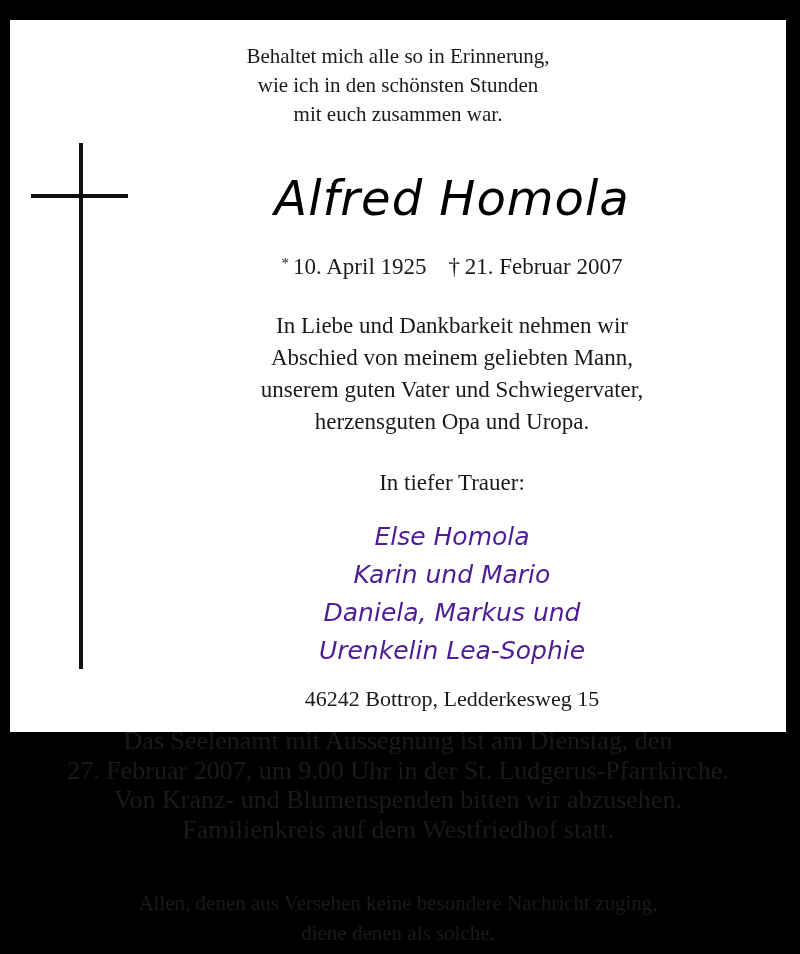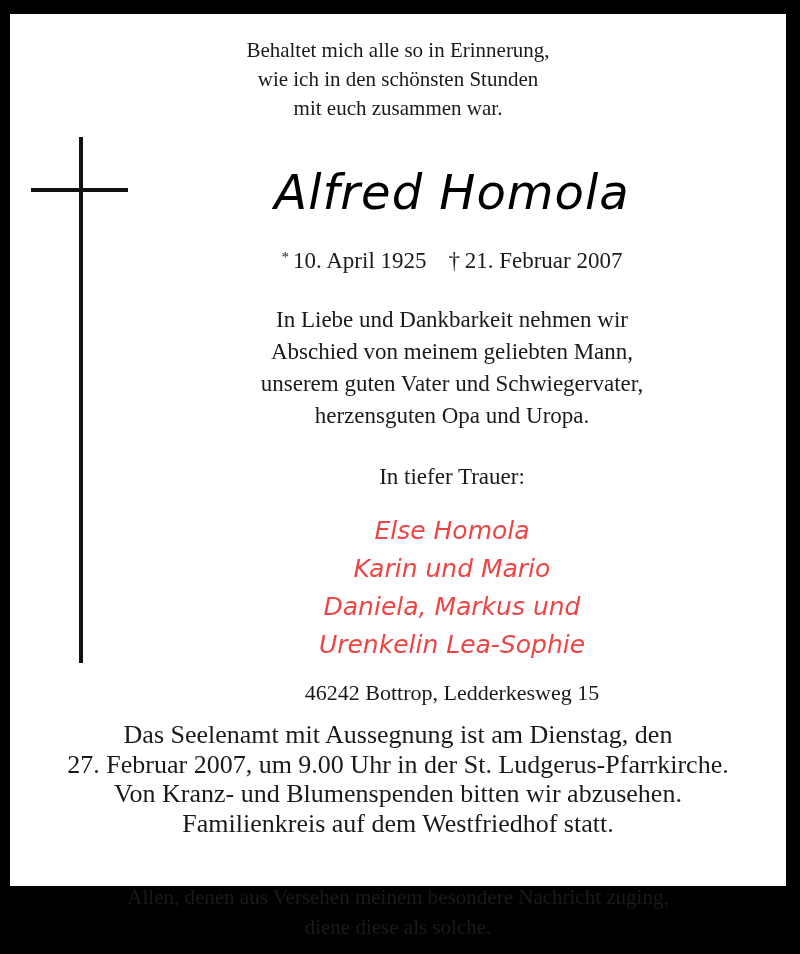--- a/index.html
+++ b/index.html
@@ -3,22 +3,22 @@
   <meta charset="utf-8">
   <style>
     html, body { margin: 0; padding: 0; }
     body {
       width: 800px; height: 954px; background: #000;
       position: relative; overflow: hidden;
       font-family: "Liberation Serif", "DejaVu Serif", serif;
       color: #1a1a1a;
     }
     .card {
-      position: absolute; left: 10px; top: 14px;
-      width: 776px; height: 872px; background: #fff;
+      position: absolute; left: 10px; top: 20px;
+      width: 776px; height: 712px; background: #fff;
     }
     .cross-v {
       position: absolute; left: 69px; top: 123px;
       width: 4px; height: 526px; background: #111;
     }
     .cross-h {
       position: absolute; left: 21px; top: 174px;
       width: 97px; height: 4px; background: #111;
     }
     .block { position: absolute; left: 0; width: 776px; text-align: center; }
@@ -30,21 +30,21 @@
       font-size: 48px; line-height: 56px; letter-spacing: 1px; color: #000000;
     }
     .dates { top: 228px; left: 122px; width: 640px; font-size: 23px; line-height: 30px; }
     .dates .birth-mark { font-size: 15px; vertical-align: 6px; margin-right: 4px; }
     .dates .gap { display: inline-block; width: 22px; }
     .intro { top: 290px; left: 122px; width: 640px; font-size: 23px; line-height: 32px; }
     .mourning { top: 448px; left: 122px; width: 640px; font-size: 23px; line-height: 30px; }
     .family {
       top: 498px; left: 122px; width: 640px;
       font-family: "DejaVu Sans", sans-serif; font-style: italic;
-      font-size: 25px; line-height: 38px; color: #ef4444;
+      font-size: 25px; line-height: 38px; color: #4c1d95;
     }
     .address { top: 664px; left: 122px; width: 640px; font-size: 22px; line-height: 30px; }
     .service { top: 706px; font-size: 26px; line-height: 29.5px; }
     .closing { top: 869px; font-size: 21px; line-height: 29.5px; }
   </style>
 </head>
 <body>
 
 <div class="card">
 
@@ -84,17 +84,17 @@
   <div class="block address">46242 Bottrop, Ledderkesweg 15</div>
 
   <div class="block service">
     <span class="line">Das Seelenamt mit Aussegnung ist am Dienstag, den</span>
     <span class="line">27. Februar 2007, um 9.00 Uhr in der St. Ludgerus-Pfarrkirche.</span>
     <span class="line">Von Kranz- und Blumenspenden bitten wir abzusehen.</span>
     <span class="line">Familienkreis auf dem Westfriedhof statt.</span>
   </div>
 
   <div class="block closing">
-    <span class="line">Allen, denen aus Versehen meinem besondere Nachricht zuging,</span>
-    <span class="line">diene diese als solche.</span>
+    <span class="line">Allen, denen aus Versehen keine besondere Nachricht zuging,</span>
+    <span class="line">diene denen als solche.</span>
   </div>
 
 </div>
 
 </body></html>

